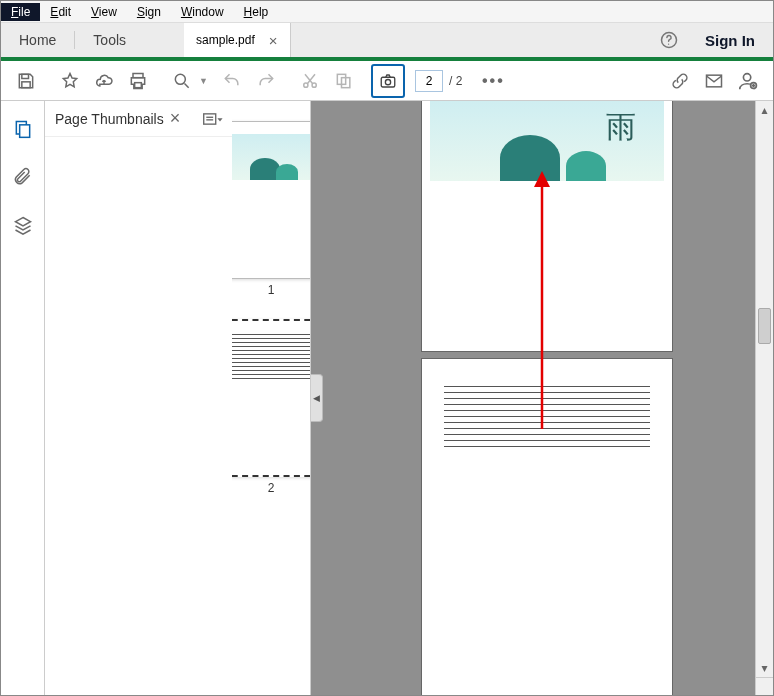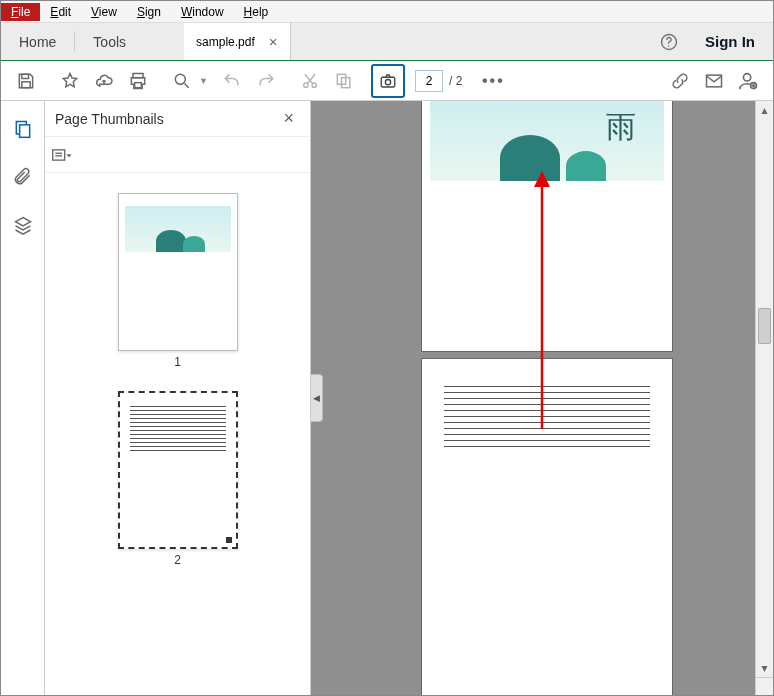--- a/index.html
+++ b/index.html
@@ -1,40 +1,40 @@
 <!DOCTYPE html>
 <html><head>
 <meta charset="utf-8">
 <style>
 * { box-sizing: border-box; margin: 0; padding: 0; }
 body { font-family: "Segoe UI", Arial, sans-serif; font-size: 12px; background: #fff; width: 774px; height: 696px; overflow: hidden; display: flex; flex-direction: column; border: 1px solid #888; }
 .menubar { height: 22px; background: #f5f5f5; display: flex; align-items: center; font-size: 12px; border-bottom: 1px solid #ddd; }
 .menubar .mitem { padding: 2px 10px; cursor: pointer; text-decoration: underline; text-decoration-color: transparent; }
-.menubar .mitem.active { background: #b91c1c; color: #fff; }
+.menubar .mitem.active { background: #0f172a; color: #fff; }
 .menubar .mitem u { text-decoration: underline; }
-.tabbar { height: 38px; background: #ececec; display: flex; align-items: stretch; border-bottom: 1px solid #15803d; }
+.tabbar { height: 38px; background: #ececec; display: flex; align-items: stretch; border-bottom: 4px solid #15803d; }
 .tabbar .htab { padding: 0 18px; display: flex; align-items: center; font-size: 14px; color: #444; cursor: pointer; }
 .tabbar .sep { width: 1px; background: #ccc; margin: 8px 0; }
 .tabbar .doc-tab { display: flex; align-items: center; padding: 0 12px; gap: 14px; background: #fff; margin-left: 40px; border-right: 1px solid #ccc; }
 .tabbar .spacer { flex: 1; }
 .tabbar .signin { padding: 0 18px; display: flex; align-items: center; font-weight: 600; font-size: 15px; color: #0f172a; cursor: pointer; }
 .tabbar .help-icon { width: 36px; display: flex; align-items: center; justify-content: center; }
 .toolbar { height: 40px; background: #fff; display: flex; align-items: center; padding: 0 8px; border-bottom: 1px solid #ccc; }
 .toolbar .tbtn { width: 34px; height: 34px; display: flex; align-items: center; justify-content: center; color: #6a6a6a; cursor: pointer; border-radius: 3px; }
 .toolbar .tbtn.selected { border: 2px solid #0a64ad; }
 .toolbar .tgap { width: 10px; }
 .toolbar .spacer { flex: 1; }
 .toolbar .page-input { width: 28px; height: 22px; border: 1px solid #a9c5e0; text-align: center; font-size: 12px; }
 .toolbar .page-total { color: #444; padding: 0 4px 0 6px; }
 .more-dots { font-weight: bold; letter-spacing: 2px; font-size: 16px; }
 .workspace { flex: 1; display: flex; min-height: 0; }
 .leftrail { width: 44px; background: #fff; border-right: 1px solid #ccc; display: flex; flex-direction: column; align-items: center; padding-top: 14px; gap: 20px; }
 .rail-btn { width: 28px; height: 28px; display: flex; align-items: center; justify-content: center; color: #6a6a6a; cursor: pointer; border-radius: 3px; }
 .rail-btn.active { color: #0a64ad; }
-.thumbpanel { width: 266px; border-right: 1px solid #ccc; display: flex; flex-direction: column; }
+.thumbpanel { width: 266px; border-right: 1px solid #ccc; display: flex; flex-direction: row; }
 .thumbhead { height: 36px; display: flex; align-items: center; padding: 0 10px; border-bottom: 1px solid #eee; }
 .thumbhead .title { font-size: 14px; color: #333; flex: 1; }
 .thumbhead .close-x { font-size: 18px; color: #666; cursor: pointer; padding: 0 6px; }
 .thumbtools { height: 36px; display: flex; align-items: center; padding: 0 6px; border-bottom: 1px solid #eee; }
 .thumblist { flex: 1; overflow: auto; padding: 20px 0; display: flex; flex-direction: column; align-items: center; gap: 22px; }
 .thumb { display: flex; flex-direction: column; align-items: center; gap: 4px; }
 .thumb .page { width: 120px; height: 158px; background: #fff; border: 1px solid #bbb; box-shadow: 0 1px 3px rgba(0,0,0,.15); position: relative; overflow: hidden; }
 .thumb.selected .page { border: 2px dashed #333; }
 .thumb .num { color: #333; font-size: 12px; }
 .viewer { flex: 1; background: #8f8f8f; position: relative; overflow: hidden; }

